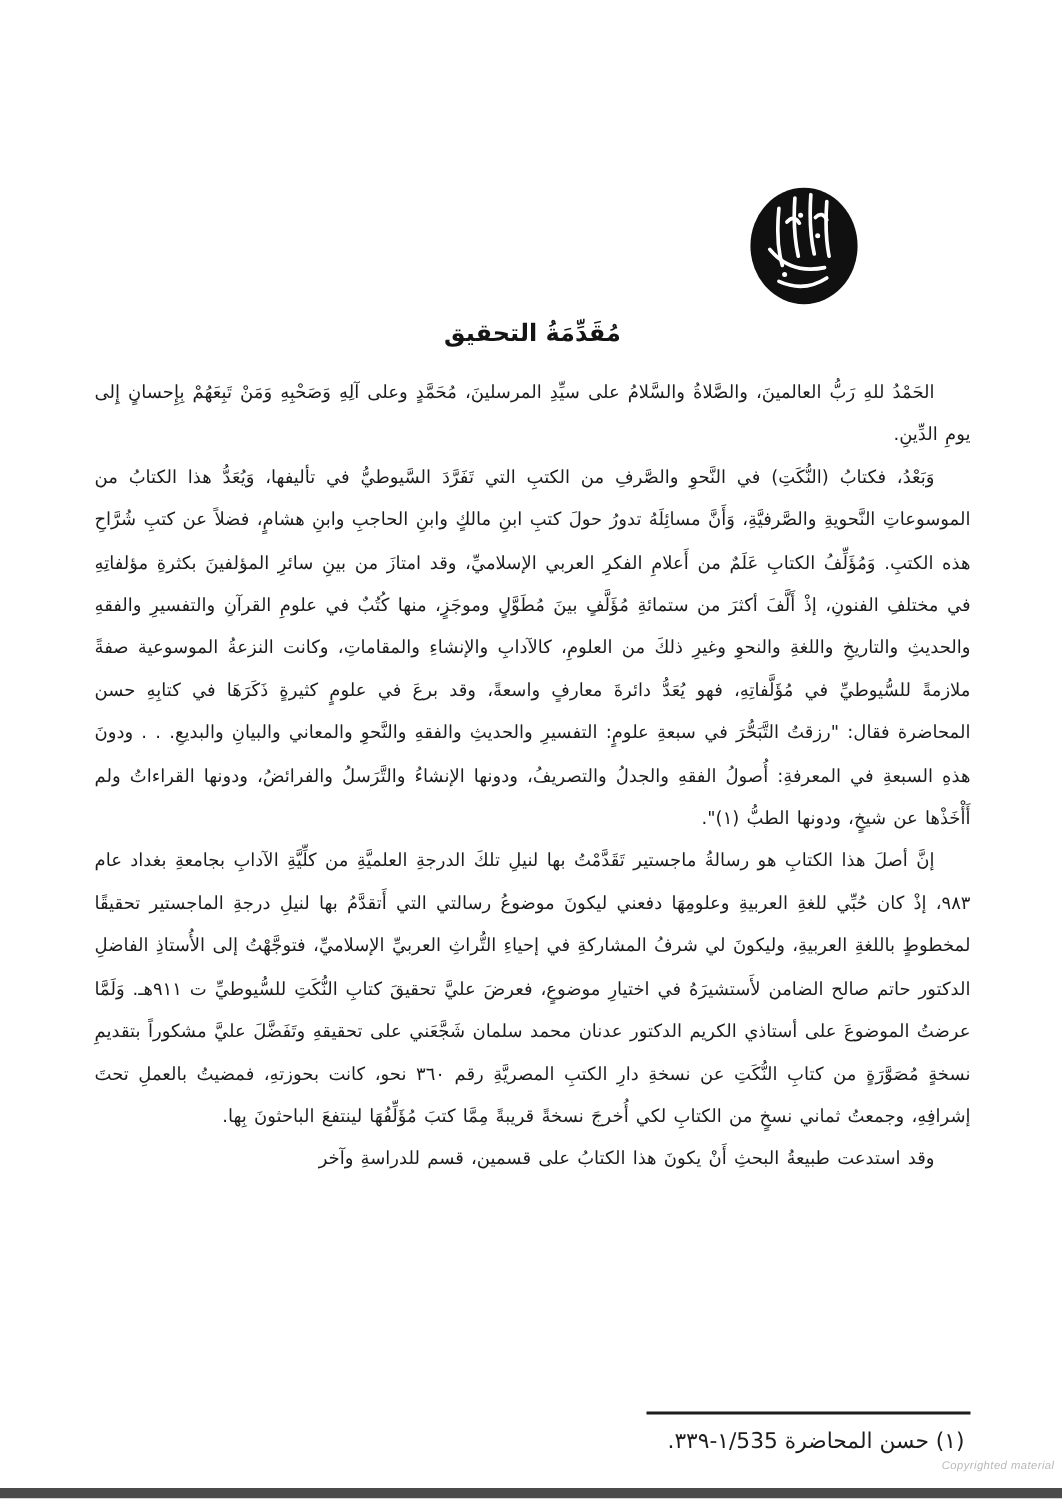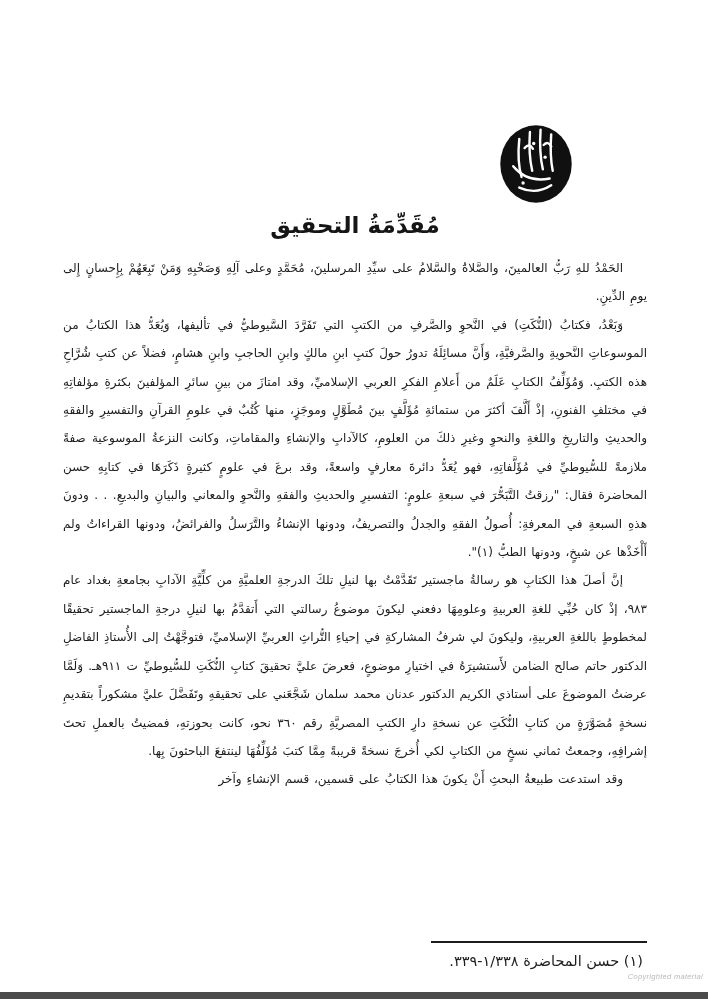--- a/index.html
+++ b/index.html
@@ -28,21 +28,21 @@
   .content {
     position: absolute;
     top: 212px;
     right: 61px;
     left: 63px;
     direction: rtl;
   }
   .title {
     margin: 0 0 16px 0;
     text-align: center;
-    font-size: 23px;
+    font-size: 16px;
     font-weight: bold;
     color: #151515;
     letter-spacing: 0.5px;
   }
   .body-text p {
     margin: 0;
     padding: 0;
     text-align: justify;
     text-indent: 24px;
     font-size: 12px;
@@ -114,26 +114,26 @@
       </g>
     </svg>
   </div>
 
   <div class="content">
     <h1 class="title">مُقَدِّمَةُ التحقيق</h1>
     <div class="body-text">
       <p>الحَمْدُ للهِ رَبُّ العالمينَ، والصَّلاةُ والسَّلامُ على سيِّدِ المرسلينَ، مُحَمَّدٍ وعلى آلِهِ وَصَحْبِهِ وَمَنْ تَبِعَهُمْ بِإِحسانٍ إِلى يومِ الدِّينِ.</p>
       <p>وَبَعْدُ، فكتابُ (النُّكَتِ) في النَّحوِ والصَّرفِ من الكتبِ التي تَفَرَّدَ السَّيوطيُّ في تأليفها، وَيُعَدُّ هذا الكتابُ من الموسوعاتِ النَّحويةِ والصَّرفيَّةِ، وَأَنَّ مسائِلَهُ تدورُ حولَ كتبِ ابنِ مالكٍ وابنِ الحاجبِ وابنِ هشامٍ، فضلاً عن كتبِ شُرَّاحِ هذه الكتبِ. وَمُؤَلِّفُ الكتابِ عَلَمٌ من أَعلامِ الفكرِ العربي الإسلاميِّ، وقد امتازَ من بينِ سائرِ المؤلفينَ بكثرةِ مؤلفاتِهِ في مختلفِ الفنونِ، إذْ أَلَّفَ أكثرَ من ستمائةِ مُؤَلَّفٍ بينَ مُطَوَّلٍ وموجَزٍ، منها كُتُبٌ في علومِ القرآنِ والتفسيرِ والفقهِ والحديثِ والتاريخِ واللغةِ والنحوِ وغيرِ ذلكَ من العلومِ، كالآدابِ والإنشاءِ والمقاماتِ، وكانت النزعةُ الموسوعية صفةً ملازمةً للسُّيوطيِّ في مُؤَلَّفاتِهِ، فهو يُعَدُّ دائرةَ معارفٍ واسعةً، وقد برعَ في علومٍ كثيرةٍ ذَكَرَهَا في كتابِهِ حسن المحاضرة فقال: "رزقتُ التَّبَحُّرَ في سبعةِ علومٍ: التفسيرِ والحديثِ والفقهِ والنَّحوِ والمعاني والبيانِ والبديعِ. . . ودونَ هذهِ السبعةِ في المعرفةِ: أُصولُ الفقهِ والجدلُ والتصريفُ، ودونها الإنشاءُ والتَّرَسلُ والفرائضُ، ودونها القراءاتُ ولم أَأْخَذْها عن شيخٍ، ودونها الطبُّ (١)".</p>
       <p>إنَّ أصلَ هذا الكتابِ هو رسالةُ ماجستير تَقَدَّمْتُ بها لنيلِ تلكَ الدرجةِ العلميَّةِ من كلِّيَّةِ الآدابِ بجامعةِ بغداد عام ٩٨٣، إذْ كان حُبِّي للغةِ العربيةِ وعلومِهَا دفعني ليكونَ موضوعُ رسالتي التي أَتقدَّمُ بها لنيلِ درجةِ الماجستير تحقيقًا لمخطوطٍ باللغةِ العربيةِ، وليكونَ لي شرفُ المشاركةِ في إحياءِ التُّراثِ العربيِّ الإسلاميِّ، فتوجَّهْتُ إلى الأُستاذِ الفاضلِ الدكتور حاتم صالح الضامن لأَستشيرَهُ في اختيارِ موضوعٍ، فعرضَ عليَّ تحقيقَ كتابِ النُّكَتِ للسُّيوطيِّ ت ٩١١هـ. وَلَمَّا عرضتُ الموضوعَ على أستاذي الكريم الدكتور عدنان محمد سلمان شَجَّعَني على تحقيقهِ وتَفَضَّلَ عليَّ مشكوراً بتقديمِ نسخةٍ مُصَوَّرَةٍ من كتابِ النُّكَتِ عن نسخةِ دارِ الكتبِ المصريَّةِ رقم ٣٦٠ نحو، كانت بحوزتهِ، فمضيتُ بالعملِ تحتَ إشرافِهِ، وجمعتُ ثماني نسخٍ من الكتابِ لكي أُخرجَ نسخةً قريبةً مِمَّا كتبَ مُؤَلِّفُهَا لينتفعَ الباحثونَ بِها.</p>
-      <p>وقد استدعت طبيعةُ البحثِ أَنْ يكونَ هذا الكتابُ على قسمين، قسم الإنشاءِ وآخر</p>
+      <p>وقد استدعت طبيعةُ البحثِ أَنْ يكونَ هذا الكتابُ على قسمين، قسم للدراسةِ وآخر</p>
     </div>
   </div>
 
   <div class="footnote-block">
     <span class="footnote-rule"></span>
-    <p class="footnote-text">(١) حسن المحاضرة ١/٣٣٨-٣٣٩.</p>
+    <p class="footnote-text">(١) حسن المحاضرة ١/535-٣٣٩.</p>
   </div>
 
   <span class="watermark">Copyrighted material</span>
 
   <div class="bottom-bar"></div>
 
 </div>
 
 </body></html>

